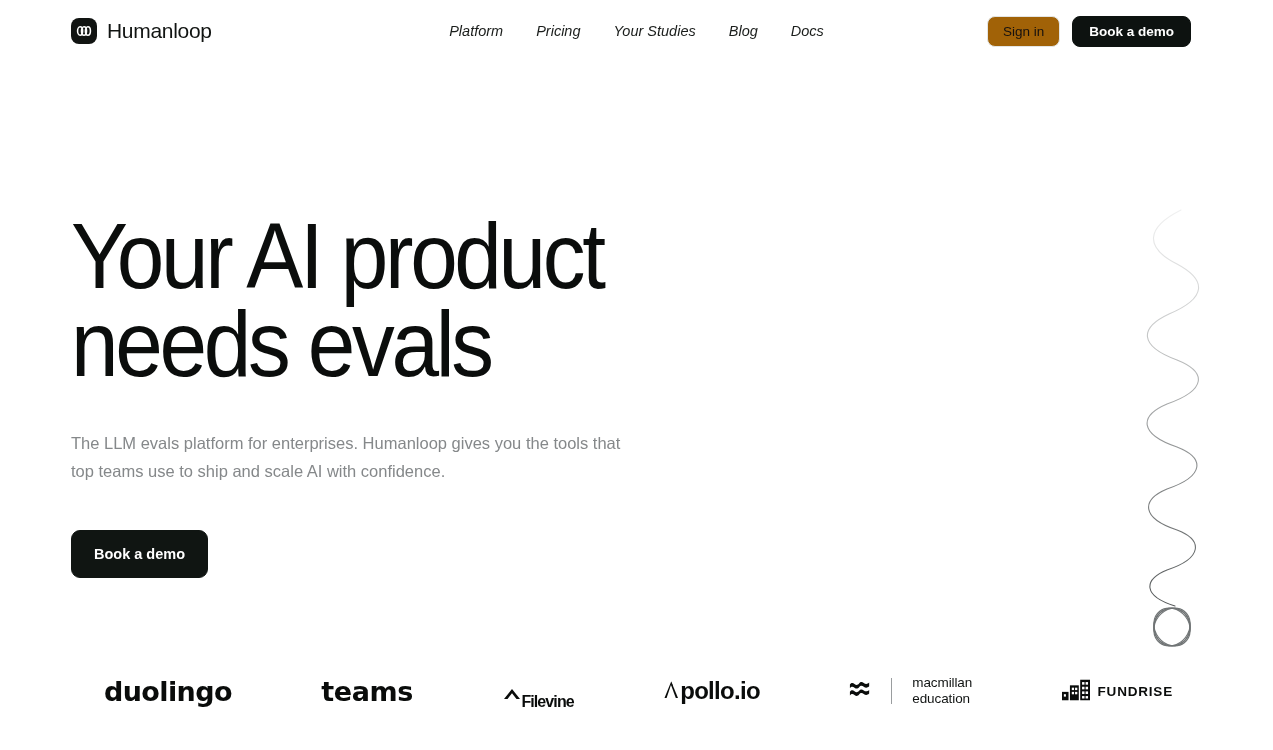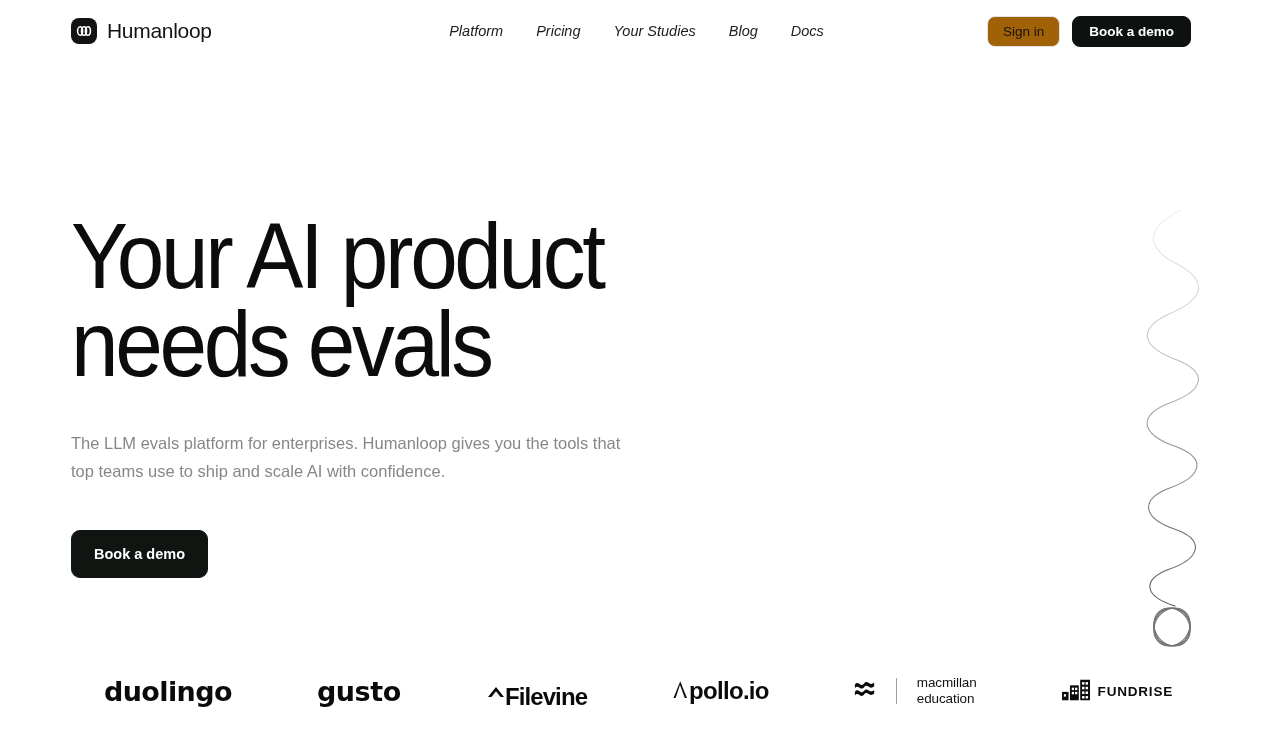--- a/index.html
+++ b/index.html
@@ -201,21 +201,21 @@
   .logo-gusto {
     font-size: 27px;
     font-weight: 700;
     letter-spacing: -0.4px;
     font-family: "DejaVu Sans", sans-serif;
   }
   .logo-filevine {
     display: flex;
     align-items: flex-end;
     gap: 1px;
-    font-size: 24px;
+    font-size: 16px;
     font-weight: 700;
     letter-spacing: -0.9px;
     font-family: "Liberation Sans", sans-serif;
   }
   .logo-apollo {
     display: flex;
     align-items: center;
     gap: 0px;
     font-size: 24px;
     font-weight: 700;
@@ -321,21 +321,21 @@
           <ellipse cx="0" cy="0" rx="18" ry="19" transform="rotate(-18)"></ellipse>
         </g>
       </svg>
     </div>
   </div>
 
   <div class="logos">
 
     <div class="logo-item logo-duolingo">duolingo</div>
 
-    <div class="logo-item logo-gusto">gusto</div>
+    <div class="logo-item logo-gusto">teams</div>
 
     <div class="logo-item logo-filevine">
       <span style="display:inline-block;margin:0 -2px 6px 0;">
         <svg width="20" height="14" viewBox="0 0 20 14" aria-hidden="true">
           <path d="M2 12 L10 2 L18 12 L14.5 12 L10 6.2 L5.5 12 Z" fill="#0a0c0b"></path>
         </svg>
       </span>
       <span>Filevine</span>
     </div>
 

